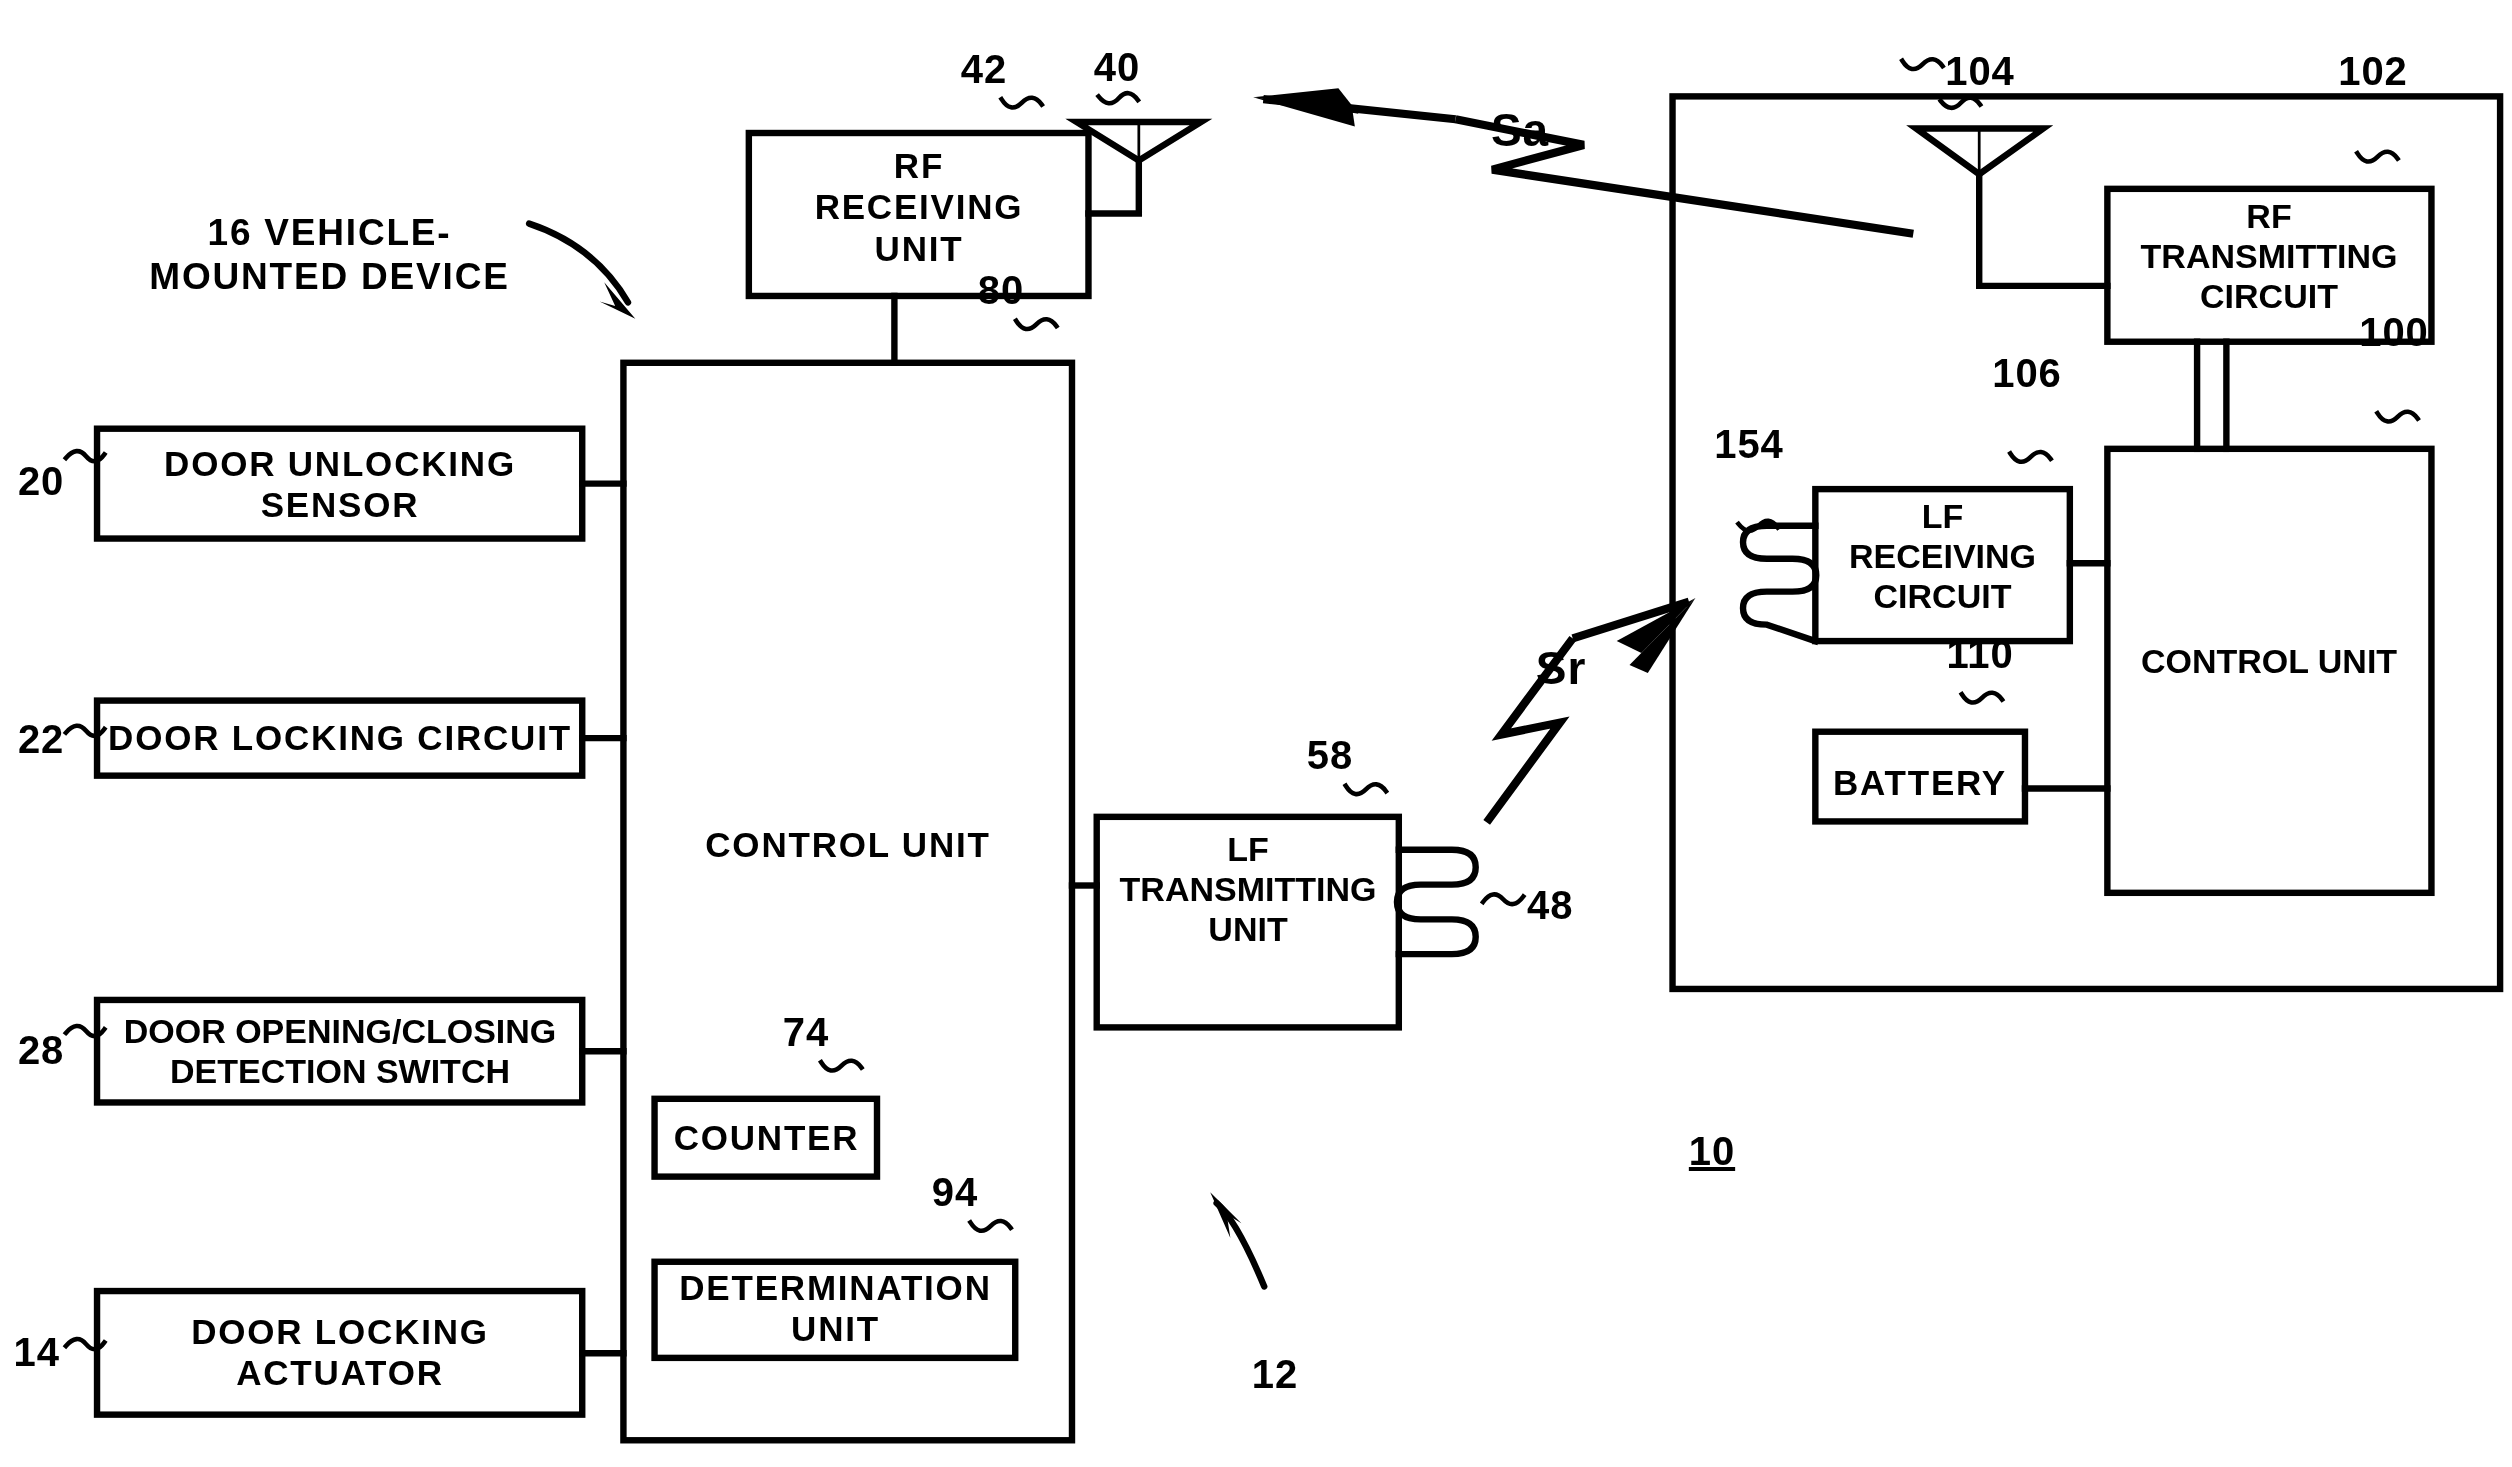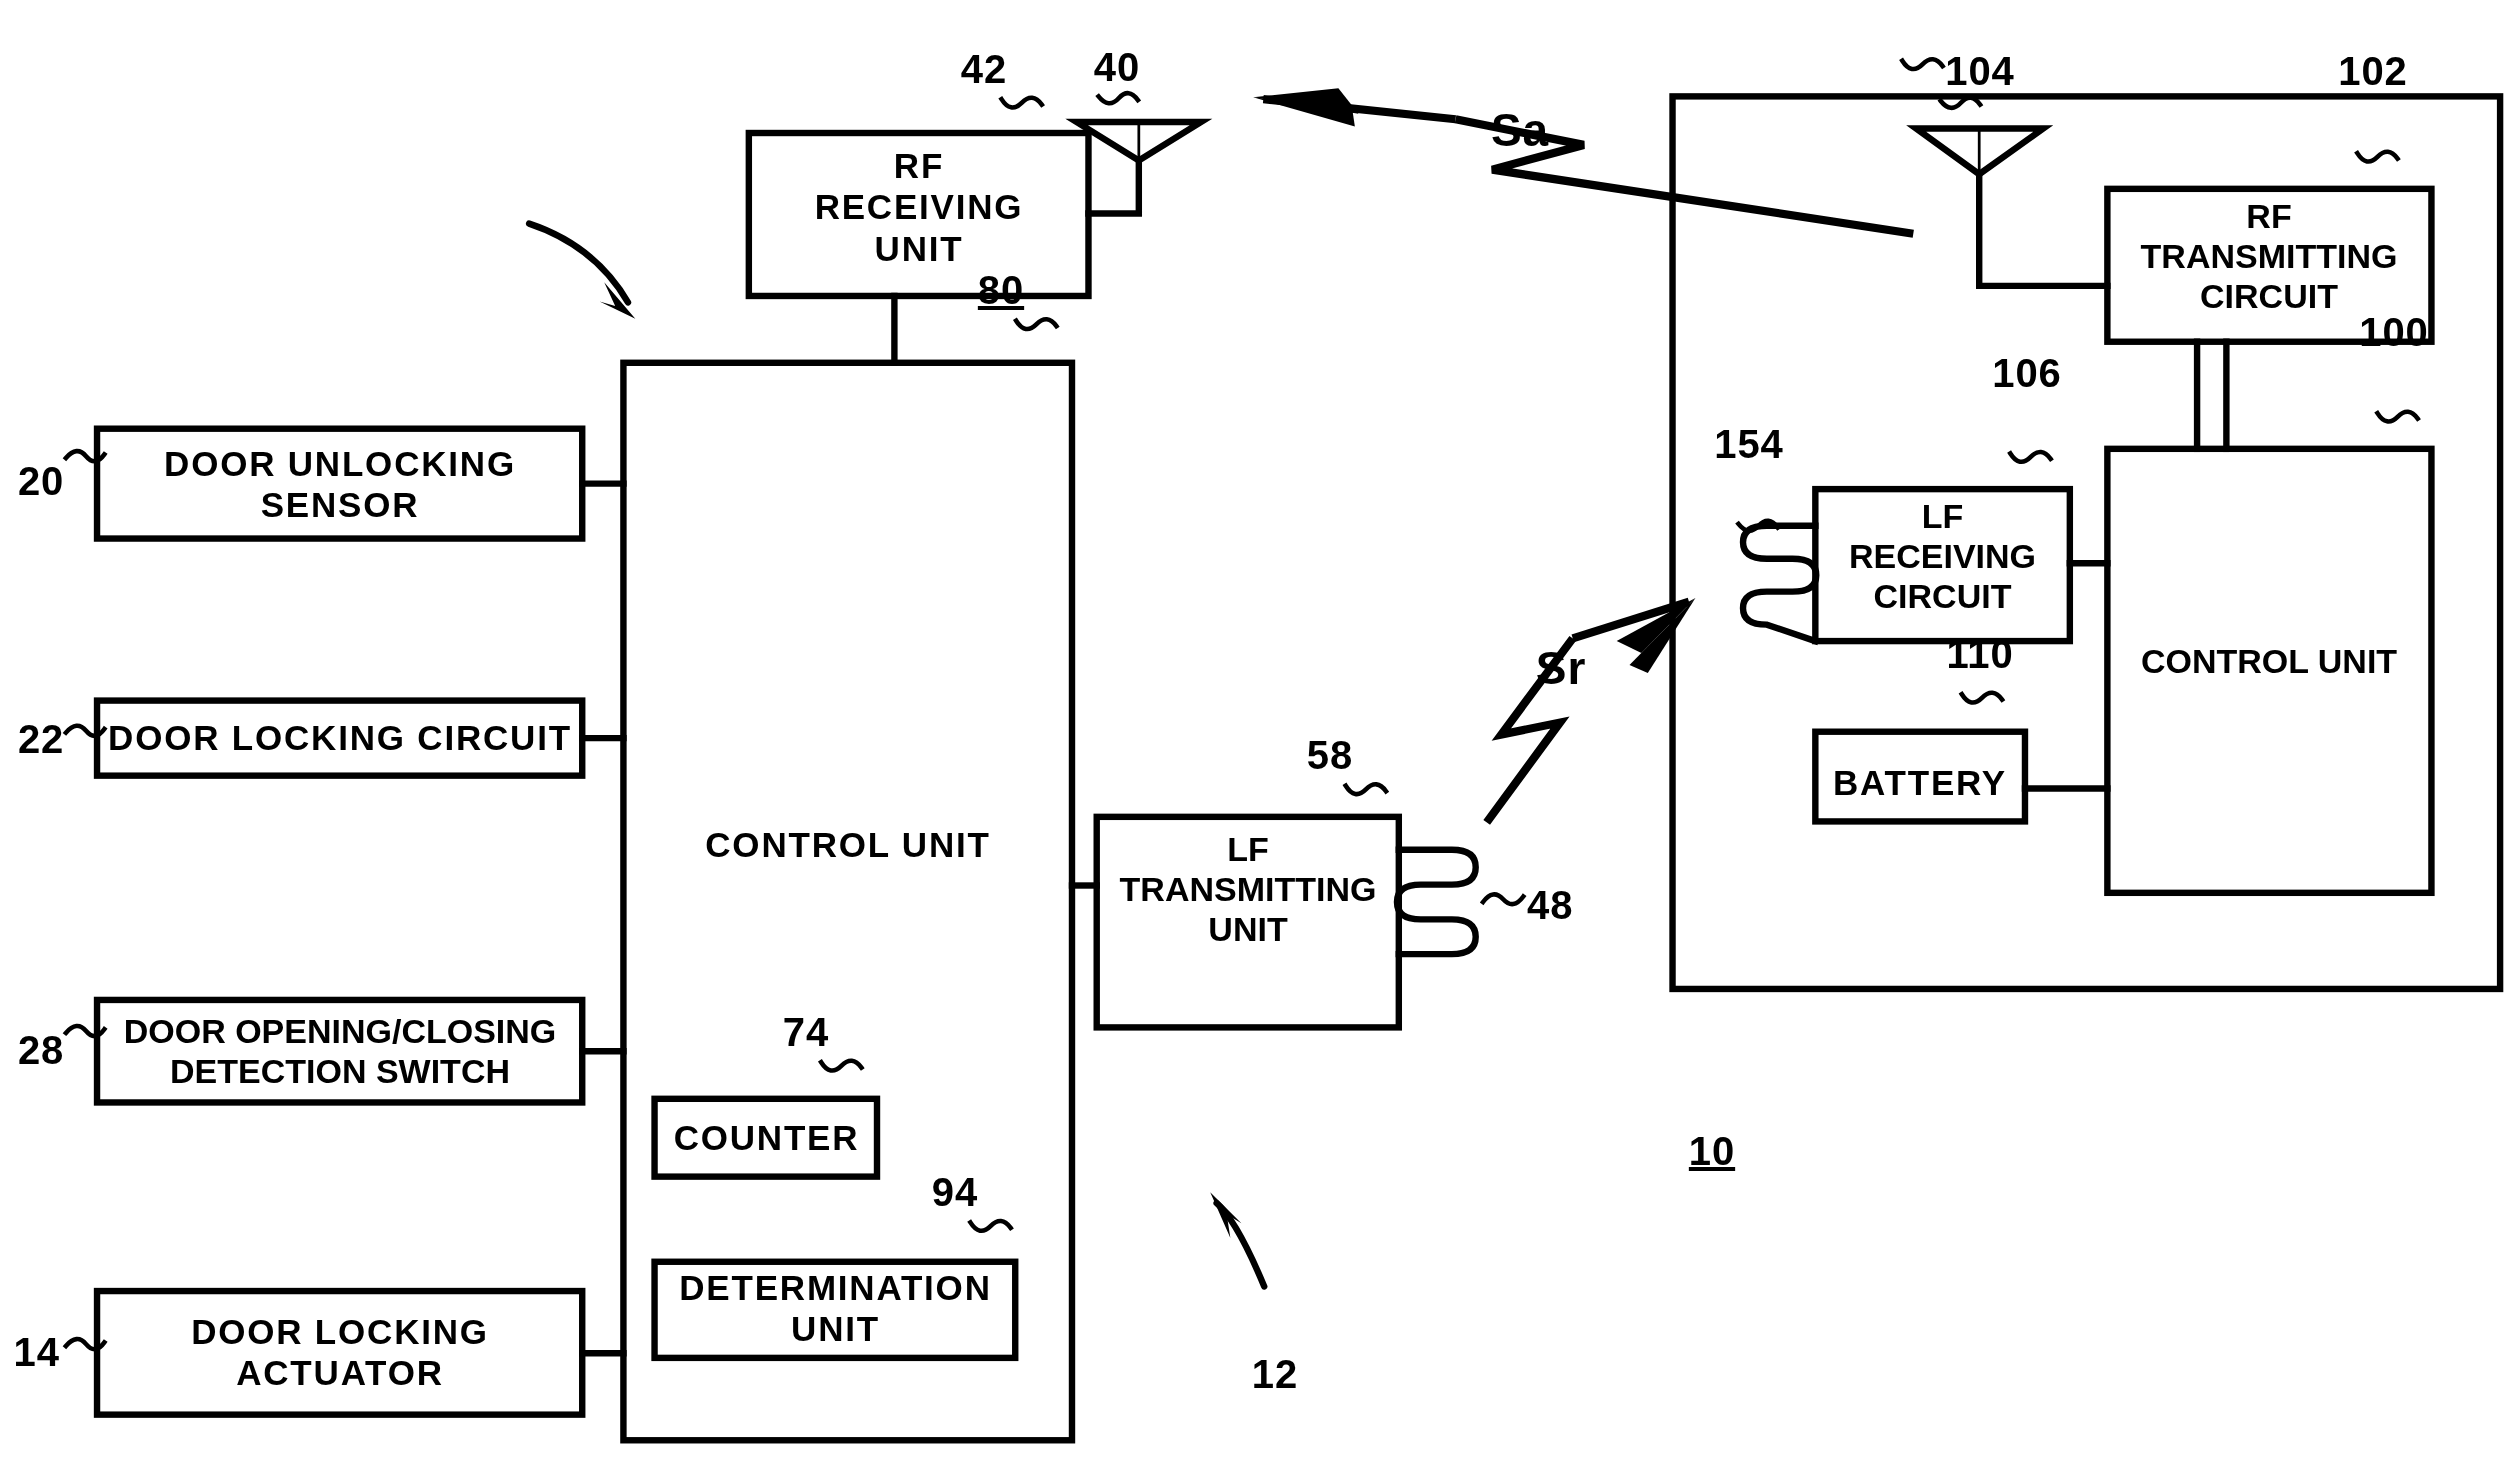--- a/index.html
+++ b/index.html
@@ -177,28 +177,30 @@
   <div class="lbl boxtext" style="left:101px; top:717px; width:478px;">DOOR LOCKING CIRCUIT</div>
 
   <div class="lbl reftext" style="left:9.2px; top:1027px; width:55px; text-align:right;">28</div>
   <div class="lbl boxtext" style="left:99px; top:1011px; width:482px; font-size:34px; letter-spacing:0px;">DOOR OPENING/CLOSING
 DETECTION SWITCH</div>
 
   <div class="lbl reftext" style="left:9.2px; top:1329px; width:55px; ">14</div>
   <div class="lbl boxtext" style="left:101px; top:1311px; width:478px;">DOOR LOCKING
 ACTUATOR</div>
 
+  <div class="lbl captext" style="left:128px; top:211px; width:403px; text-align:center;">16 VEHICLE-
+MOUNTED DEVICE</div>
 
   <div class="lbl reftext" style="left:952px; top:46px; width:64px; text-align:center;">42</div>
   <div class="lbl boxtext" style="left:751px; top:145px; width:336px;">RF
 RECEIVING
 UNIT</div>
   <div class="lbl reftext" style="left:1085px; top:44px; width:64px; text-align:center;">40</div>
 
-  <div class="lbl reftext" style="left:969px; top:267px; width:64px; text-align:center;text-decoration:underline;">80</div>
+  <div class="lbl reftext" style="left:969px; top:267px; width:64px; text-align:center;">80</div>
   <div class="lbl boxtext" style="left:632px; top:824px; width:432px;">CONTROL UNIT</div>
 
   <div class="lbl reftext" style="left:774px; top:1009px; width:64px; text-align:center;">74</div>
   <div class="lbl boxtext" style="left:656px; top:1117px; width:221px;">COUNTER</div>
 
   <div class="lbl reftext" style="left:923px; top:1169px; width:64px; text-align:center;">94</div>
   <div class="lbl boxtext" style="left:656px; top:1267px; width:359px;">DETERMINATION
 UNIT</div>
 
   <div class="lbl reftext" style="left:1298px; top:732px; width:64px; text-align:center;">58</div>

